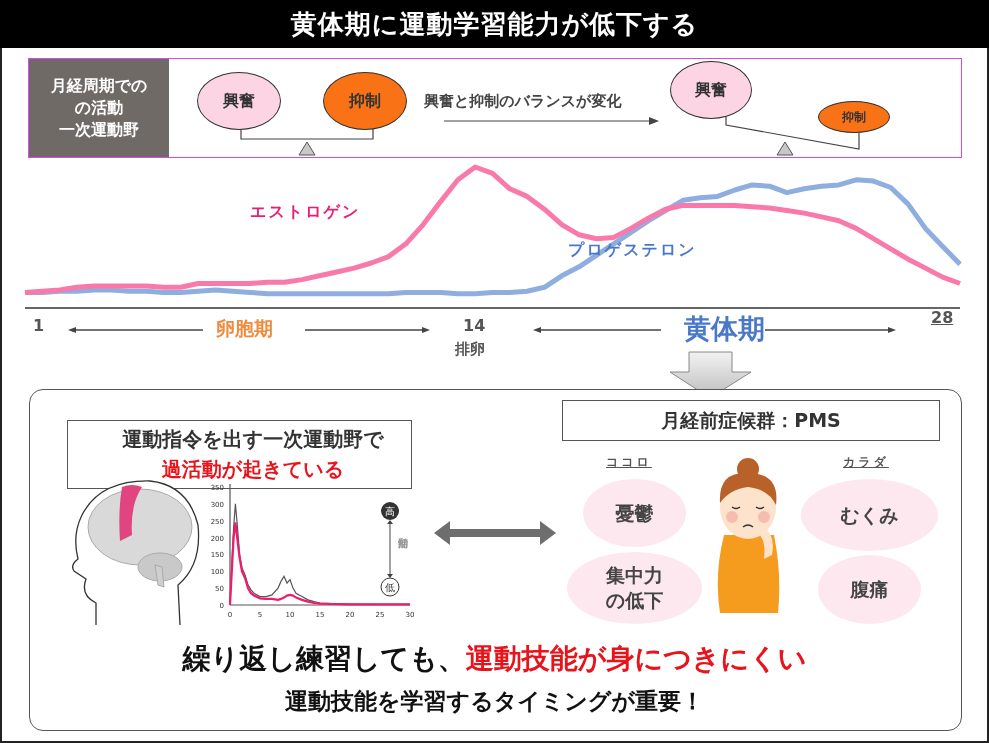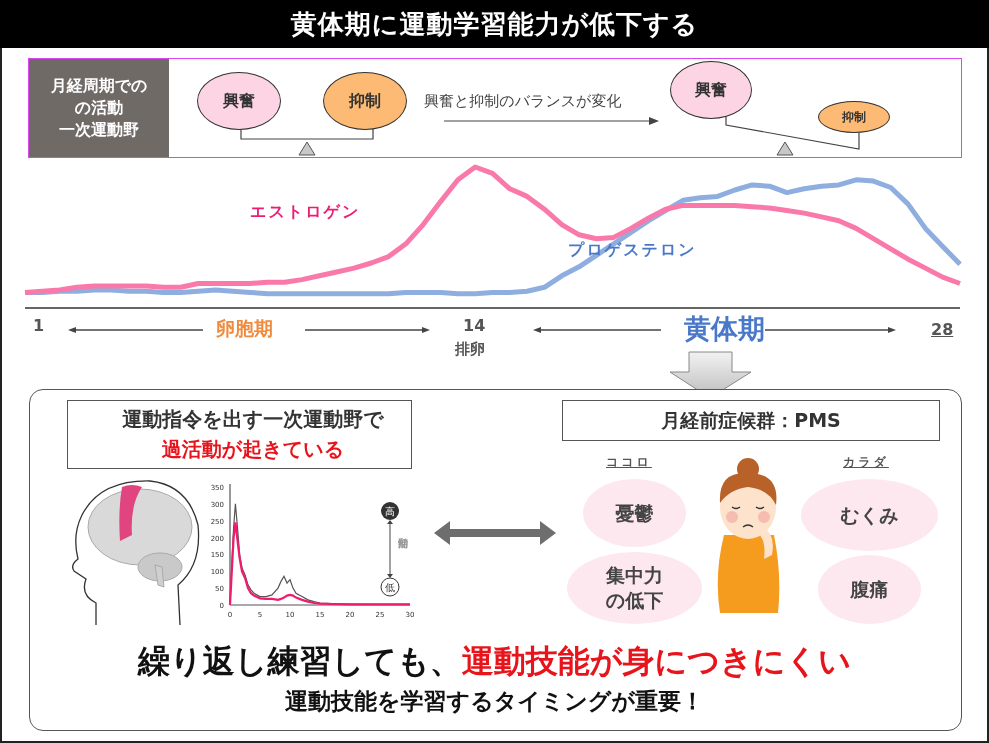--- a/index.html
+++ b/index.html
@@ -9,21 +9,21 @@
   .title-bar { position: absolute; left: 0; top: 0; width: 989px; height: 48px; background: #000; color: #fff;
     display: flex; align-items: center; justify-content: center; font-size: 26px; font-weight: bold; letter-spacing: 1px; }
   .abs { position: absolute; }
 
   
   .balance-box { position: absolute; left: 28px; top: 58px; width: 934px; height: 100px; border: 1px solid #d946ef; background: #fff; }
   .balance-label { position: absolute; left: 0; top: 0; width: 140px; height: 98px; background: #706a67; color: #fff;
     font-size: 16px; font-weight: bold; text-align: center; display: flex; flex-direction: column; justify-content: center; line-height: 22px; }
   .ellipse { position: absolute; border: 1px solid #333; border-radius: 50%; display: flex; align-items: center; justify-content: center; font-weight: bold; color: #333; }
   .pink-fill { background: #fcd4e3; }
-  .blue-fill { background: #fdba74; }
+  .blue-fill { background: #f97316; }
   .change-text { position: absolute; font-size: 15px; color: #444; }
 
   
   .hormone-label { position: absolute; font-size: 16px; font-weight: bold; letter-spacing: 2px; }
   .axis-num { position: absolute; font-size: 16px; font-weight: bold; color: #555; }
   .phase-label { position: absolute; font-weight: bold; }
 
   
   
   .bottom-panel { position: absolute; left: 29px; top: 389px; width: 933px; height: 342px; border: 1.5px solid #555; border-radius: 14px; background: #fff; }
@@ -59,21 +59,21 @@
     <polyline points="557,53 557,66 690,90 690,74" fill="none" stroke="#444" stroke-width="1.2"></polyline>
     <polygon points="608,96 616,83 624,96" fill="#c8c8c8" stroke="#555" stroke-width="1"></polygon>
   </svg>
 
   <div class="ellipse pink-fill" style="left:168px;top:13px;width:84px;height:58px;font-size:16px;">
     <span>興奮</span>
   </div>
   <div class="ellipse blue-fill" style="left:294px;top:13px;width:84px;height:58px;font-size:16px;">
     <span>抑制</span>
   </div>
-  <div class="change-text" style="left:395px;top:33px;">興奮と抑制のバランスが変化</div>
+  <div class="change-text" style="left:395px;top:33px;font-weight:bold;">興奮と抑制のバランスが変化</div>
   <div class="ellipse pink-fill" style="left:641px;top:2px;width:82px;height:58px;font-size:16px;">
     <span>興奮</span>
   </div>
   <div class="ellipse blue-fill" style="left:789px;top:42px;width:72px;height:32px;font-size:12px;">
     <span>抑制</span>
   </div>
 </div>
 
 <svg class="abs" style="left:0;top:155px;" width="989" height="160">
   <g id="hormone-lines">
@@ -81,21 +81,21 @@
       <polyline points="25.0,137.4 42.3,136.2 59.6,134.9 76.9,132.3 94.3,131.0 111.6,131.0 128.9,131.0 146.2,131.0 163.5,132.3 180.8,132.3 198.1,128.5 215.5,128.5 232.8,128.5 250.1,128.5 267.4,127.2 284.7,127.2 302.0,124.6 319.4,120.8 336.7,117.0 354.0,113.1 371.3,108.0 388.6,101.6 405.9,88.8 423.2,69.6 440.6,46.6 457.9,24.8 475.2,12.0 492.5,18.4 509.8,33.8 527.1,41.4 544.4,54.2 561.8,69.6 579.1,79.8 596.4,83.7 613.7,82.4 631.0,73.4 648.3,63.2 665.6,54.2 683.0,50.4 700.3,50.4 717.6,50.4 734.9,50.4 752.2,51.7 769.5,53.0 786.9,55.5 804.2,58.1 821.5,61.9 838.8,65.8 856.1,73.4 873.4,83.7 890.7,93.9 908.1,104.2 925.4,113.1 942.7,122.1 960.0,128.5" fill="none" stroke="#f97aaa" stroke-width="5" stroke-linejoin="round"></polyline>
     </g>
   <line x1="25" y1="153" x2="960" y2="153" stroke="#666" stroke-width="2"></line>
 </svg>
 <div class="hormone-label" style="left:250px;top:202px;color:#ec1c74;">エストロゲン</div>
 <div class="hormone-label" style="left:568px;top:240px;color:#4a78c8;">プロゲステロン</div>
 
 <div class="axis-num" style="left:33px;top:316px;">1</div>
 <div class="axis-num" style="left:463px;top:316px;">14</div>
 <div class="axis-num" style="left:455px;top:340px;font-size:15px;">排卵</div>
-<div class="axis-num" style="left:931px;top:320px;text-decoration:underline;">28</div>
+<div class="axis-num" style="left:931px;top:308px;text-decoration:underline;">28</div>
 
 <svg class="abs" style="left:0;top:315px;" width="989" height="30">
   <line x1="72" y1="15" x2="203" y2="15" stroke="#444" stroke-width="1.3"></line>
   <polygon points="68,15 76,12 76,18" fill="#444"></polygon>
   <line x1="305" y1="15" x2="425" y2="15" stroke="#444" stroke-width="1.3"></line>
   <polygon points="430,15 422,12 422,18" fill="#444"></polygon>
   <line x1="537" y1="15" x2="661" y2="15" stroke="#444" stroke-width="1.3"></line>
   <polygon points="533,15 541,12 541,18" fill="#444"></polygon>
   <line x1="765" y1="15" x2="891" y2="15" stroke="#444" stroke-width="1.3"></line>
   <polygon points="896,15 888,12 888,18" fill="#444"></polygon>
@@ -108,21 +108,21 @@
     <linearGradient id="ga" x1="0" y1="0" x2="0" y2="1">
       <stop offset="0" stop-color="#f2f2f2"></stop>
         <stop offset="1" stop-color="#bdbdbd"></stop>
     </linearGradient>
   </defs>
   <polygon points="29,2 72,2 72,22 91,22 50,48 10,22 29,22" fill="url(#ga)" stroke="#888" stroke-width="1"></polygon>
 </svg>
 
 <div class="bottom-panel"></div>
 
-<div class="callout-box" style="left:67px;top:400px;width:345px;height:69px;font-size:20px;line-height:30px;padding-top:3px;color:#333;padding-left:27px;">
+<div class="callout-box" style="left:67px;top:420px;width:345px;height:69px;font-size:20px;line-height:30px;padding-top:3px;color:#333;padding-left:27px;">
   <div>運動指令を出す一次運動野で</div>
   <div class="red">過活動が起きている</div>
 </div>
 
 <svg class="abs" style="left:60px;top:475px;" width="140" height="155">
   <path d="M36,150 L36,128 Q20,120 26,104 L14,96 Q10,90 18,84 Q12,60 22,40 Q40,5 90,6 Q128,10 138,50 Q142,90 118,110 L120,150" fill="#fff" stroke="#333" stroke-width="1.3"></path>
   <ellipse cx="80" cy="52" rx="52" ry="38" fill="#d9d9d9" stroke="#aaa"></ellipse>
   <ellipse cx="100" cy="92" rx="22" ry="14" fill="#c9c9c9" stroke="#aaa"></ellipse>
   <path d="M95,90 L98,110 L104,112 L102,92 Z" fill="#cfcfcf" stroke="#aaa"></path>
   <path d="M62,12 Q72,8 82,12 Q70,30 72,60 L60,66 Q58,35 62,12 Z" fill="#e0457f"></path>
@@ -186,16 +186,16 @@
   <ellipse cx="40" cy="52" rx="28" ry="32" fill="#fde2cc"></ellipse>
   <path d="M12,48 Q10,16 40,18 Q72,18 68,50 Q60,34 40,32 Q22,34 12,48 Z" fill="#b8622a"></path>
   <circle cx="24" cy="62" r="6" fill="#f4b3a8" opacity="0.8"></circle>
   <circle cx="56" cy="62" r="6" fill="#f4b3a8" opacity="0.8"></circle>
   <path d="M24,52 Q28,55 32,52" stroke="#333" stroke-width="1.5" fill="none"></path>
   <path d="M48,52 Q52,55 56,52" stroke="#333" stroke-width="1.5" fill="none"></path>
   <path d="M35,72 Q40,68 45,72" stroke="#333" stroke-width="1.3" fill="none"></path>
   <path d="M54,72 Q68,78 64,100 L56,104 Q58,88 52,80 Z" fill="#fde2cc"></path>
 </svg>
 
-<div class="bottom-msg" style="top:640px;font-size:32px;">
+<div class="bottom-msg" style="top:640px;font-size:28px;">
   <span>繰り返し練習しても、</span><span class="red">運動技能が身につきにくい</span>
 </div>
 <div class="bottom-msg" style="top:686px;font-size:23px;">運動技能を学習するタイミングが重要！</div>
 
 </body></html>

